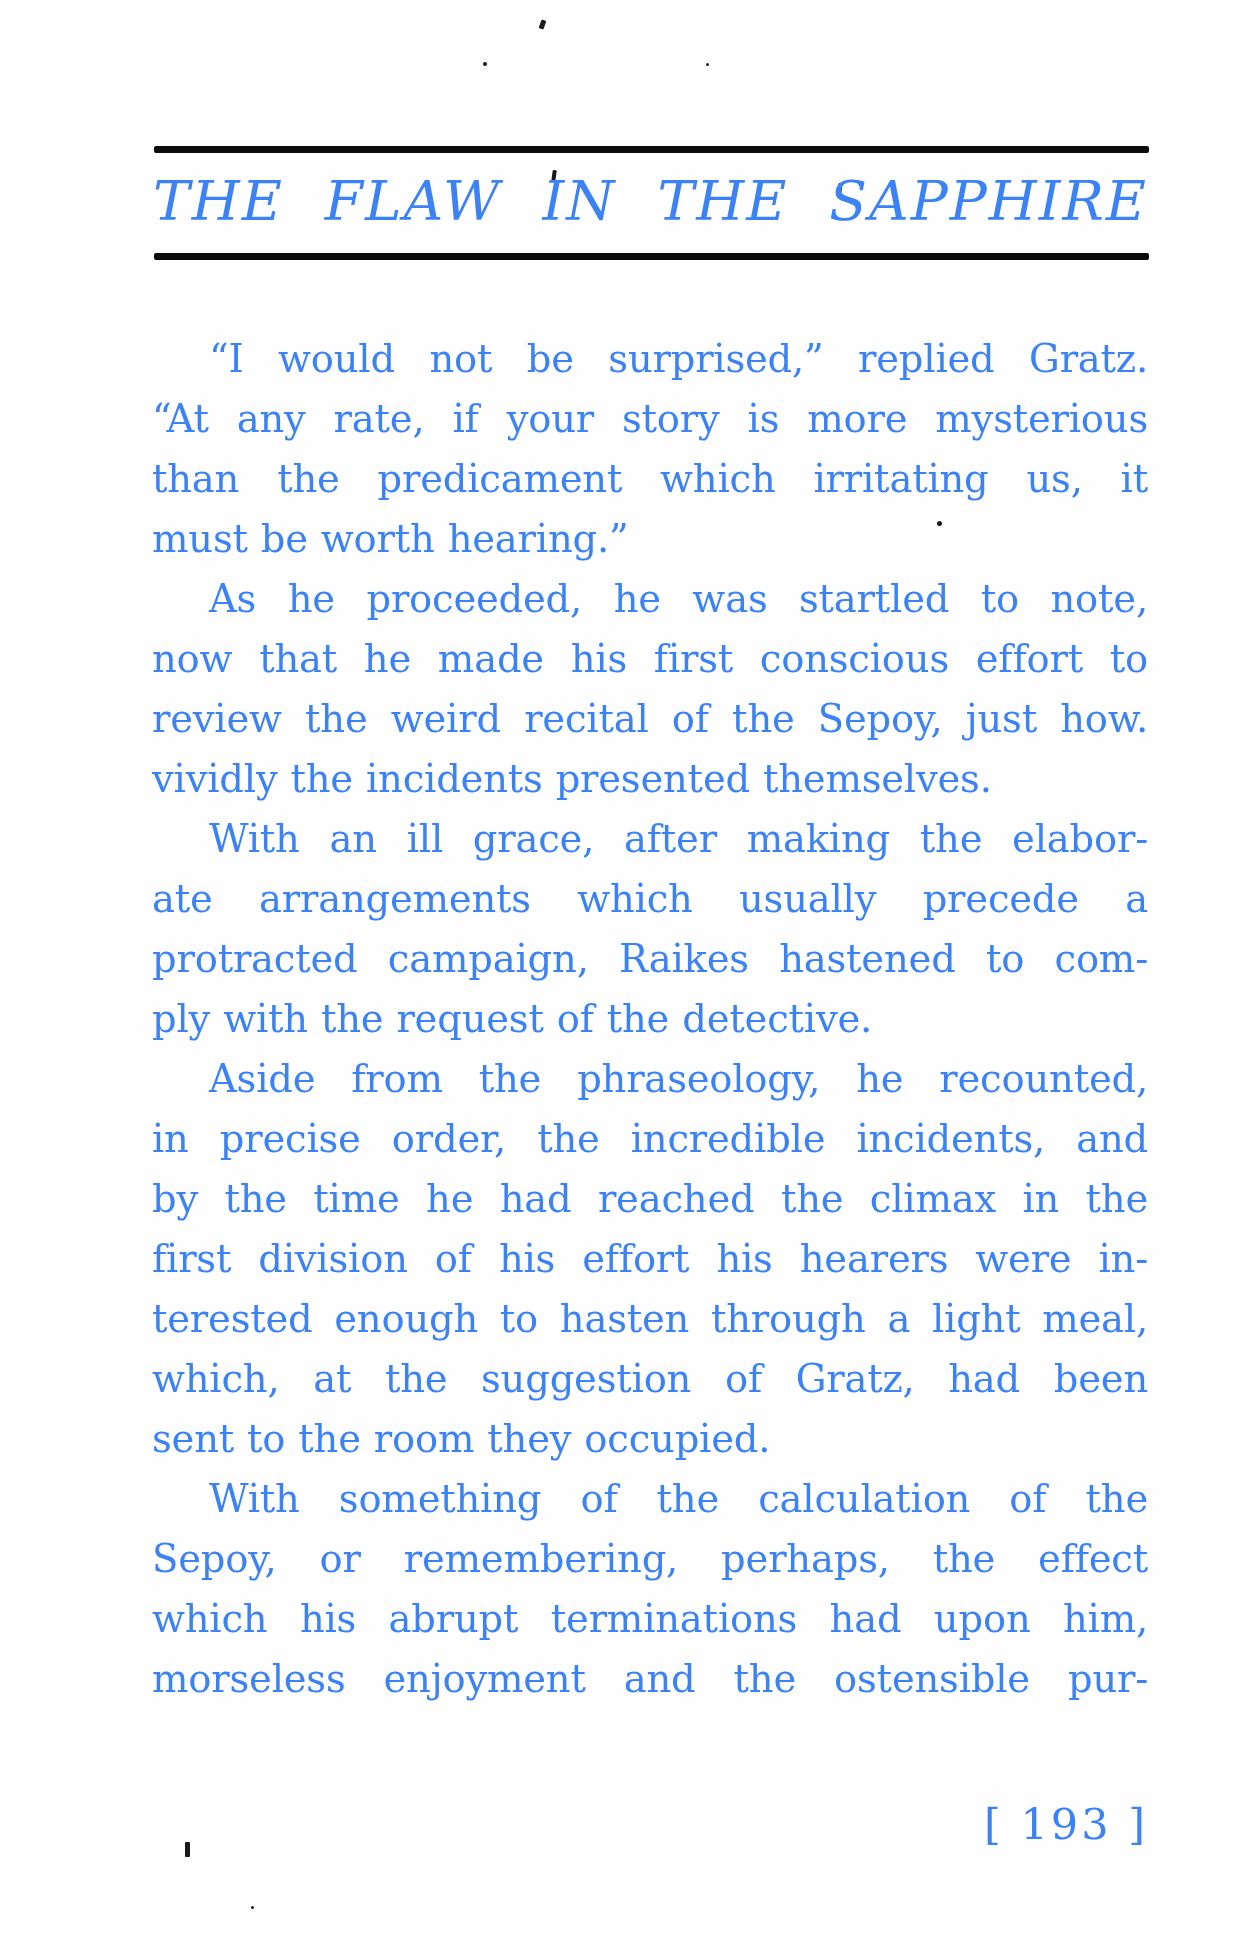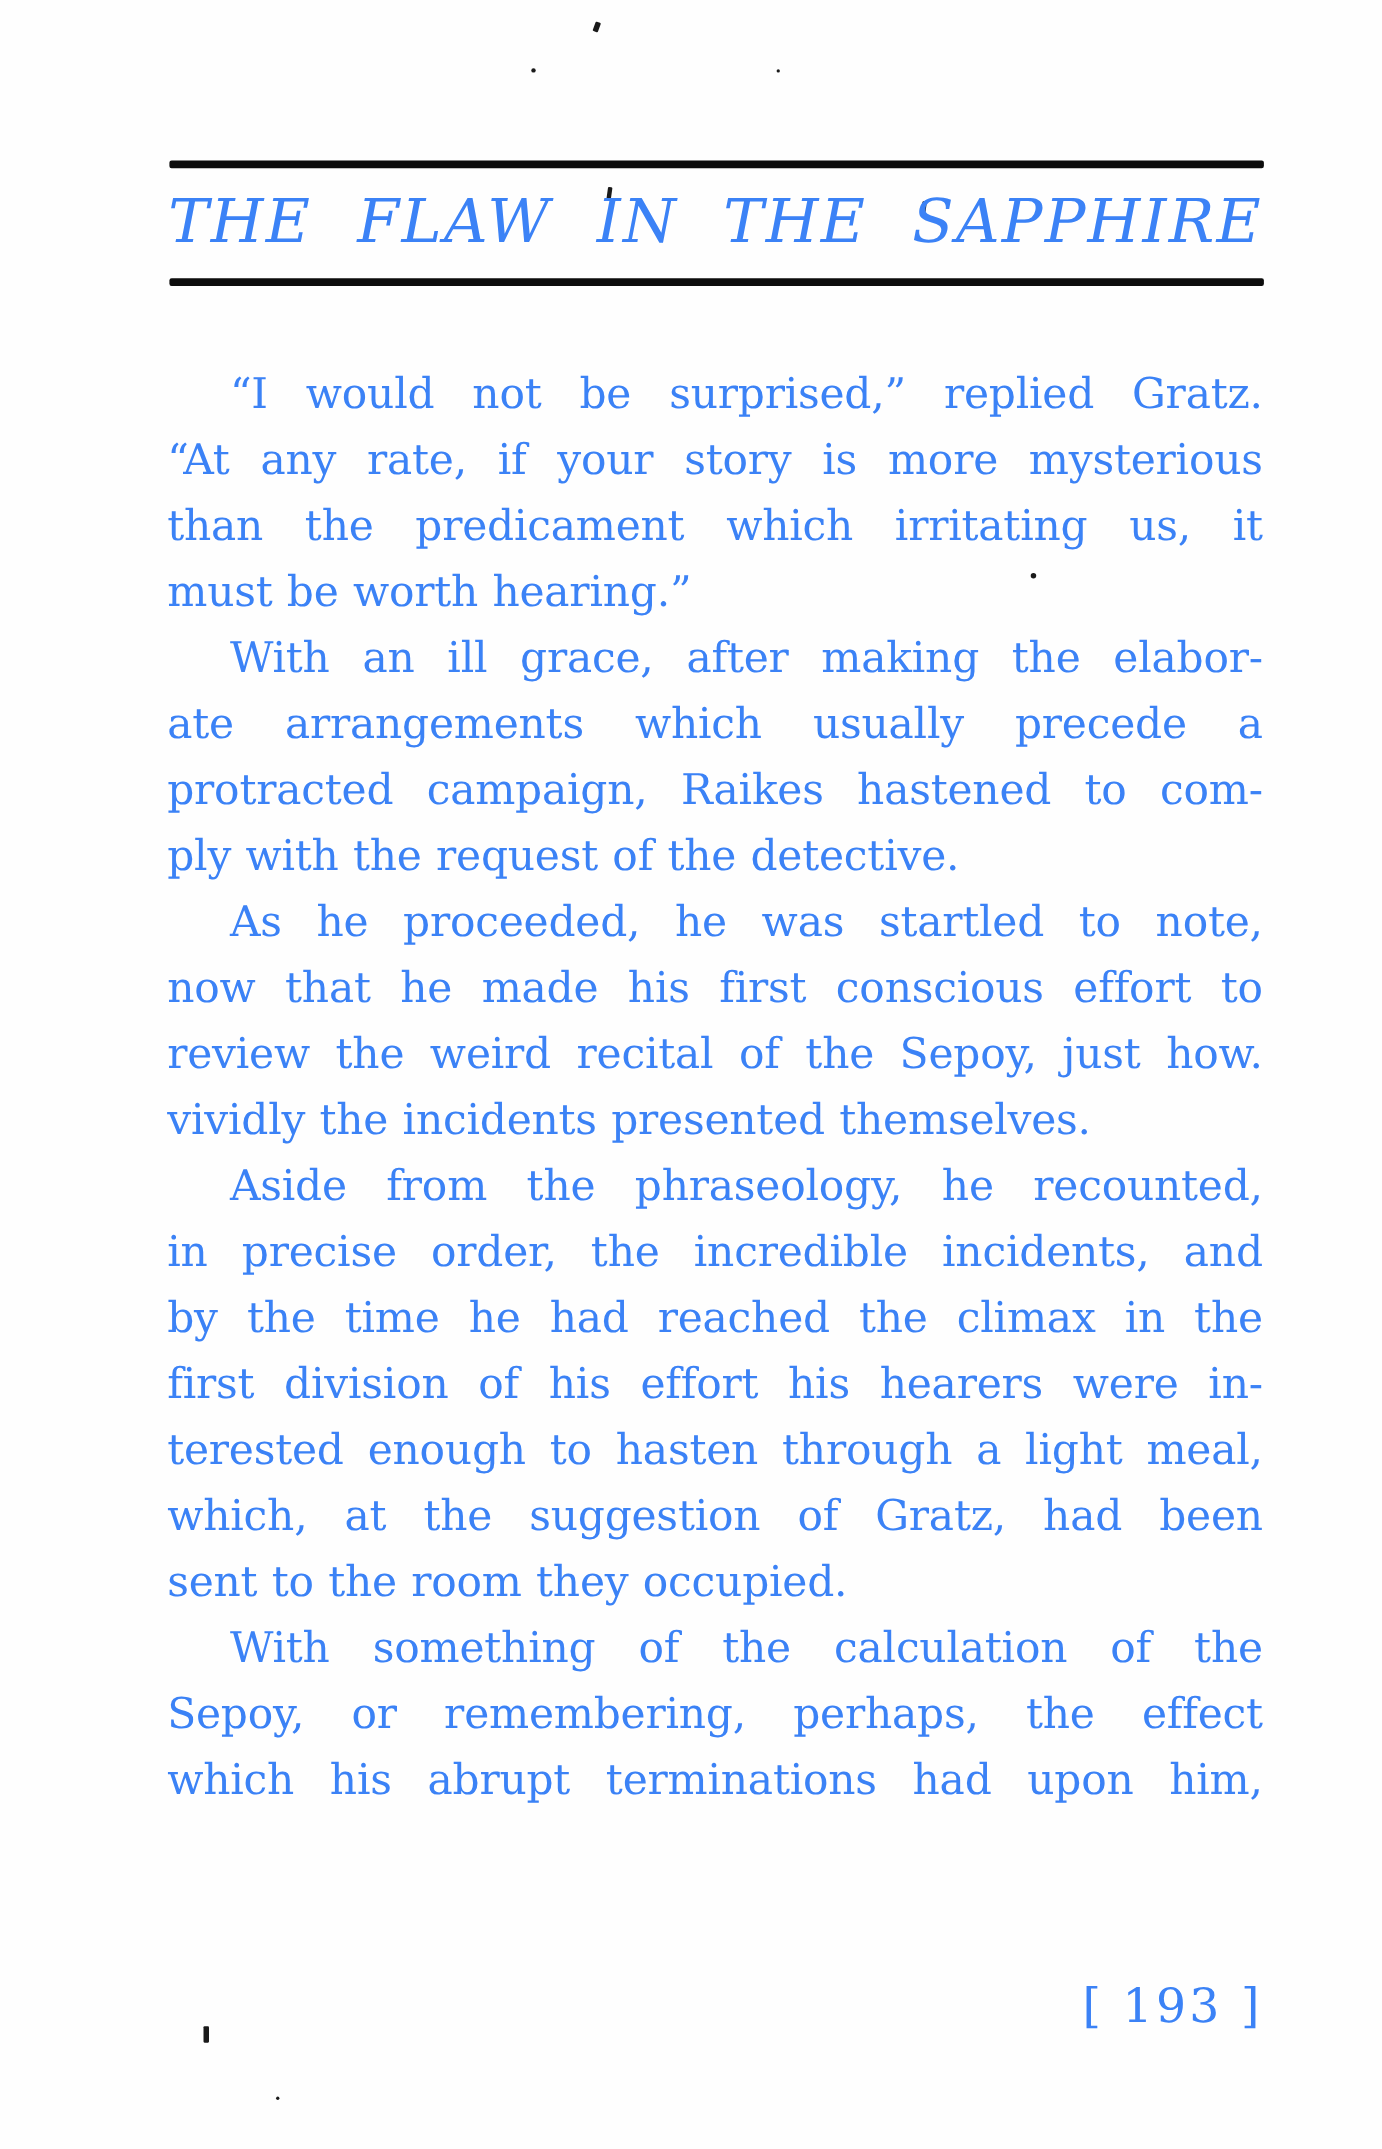--- a/index.html
+++ b/index.html
@@ -99,42 +99,43 @@
   <div class="rule rule-bottom"></div>
 
   <div class="body-text">
       <div class="paragraph">
         <div class="line indent">“I would not be surprised,” replied Gratz.</div>
         <div class="line">“At any rate, if your story is more mysterious</div>
         <div class="line">than the predicament which irritating us, it</div>
         <div class="line para-end">must be worth hearing.”</div>
       </div>
       <div class="paragraph">
+        <div class="line indent">As he proceeded, he was startled to note,</div>
+        <div class="line">now that he made his first conscious effort to</div>
+        <div class="line">review the weird recital of the Sepoy, just how.</div>
+        <div class="line para-end">vividly the incidents presented themselves.</div>
+      </div>
+      <div class="paragraph">
         <div class="line indent">With an ill grace, after making the elabor-</div>
         <div class="line">ate arrangements which usually precede a</div>
         <div class="line">protracted campaign, Raikes hastened to com-</div>
         <div class="line para-end">ply with the request of the detective.</div>
-      </div>
-      <div class="paragraph">
-        <div class="line indent">As he proceeded, he was startled to note,</div>
-        <div class="line">now that he made his first conscious effort to</div>
-        <div class="line">review the weird recital of the Sepoy, just how.</div>
-        <div class="line para-end">vividly the incidents presented themselves.</div>
       </div>
       <div class="paragraph">
         <div class="line indent">Aside from the phraseology, he recounted,</div>
         <div class="line">in precise order, the incredible incidents, and</div>
         <div class="line">by the time he had reached the climax in the</div>
         <div class="line">first division of his effort his hearers were in-</div>
         <div class="line">terested enough to hasten through a light meal,</div>
         <div class="line">which, at the suggestion of Gratz, had been</div>
         <div class="line para-end">sent to the room they occupied.</div>
       </div>
       <div class="paragraph">
         <div class="line indent">With something of the calculation of the</div>
         <div class="line">Sepoy, or remembering, perhaps, the effect</div>
         <div class="line">which his abrupt terminations had upon him,</div>
+        <div class="line">morseless enjoyment and the ostensible pur-</div>
       </div>
     </div>
 
   <div class="page-number">[ 193 ]</div>
 
 </div>
 
 </body></html>

